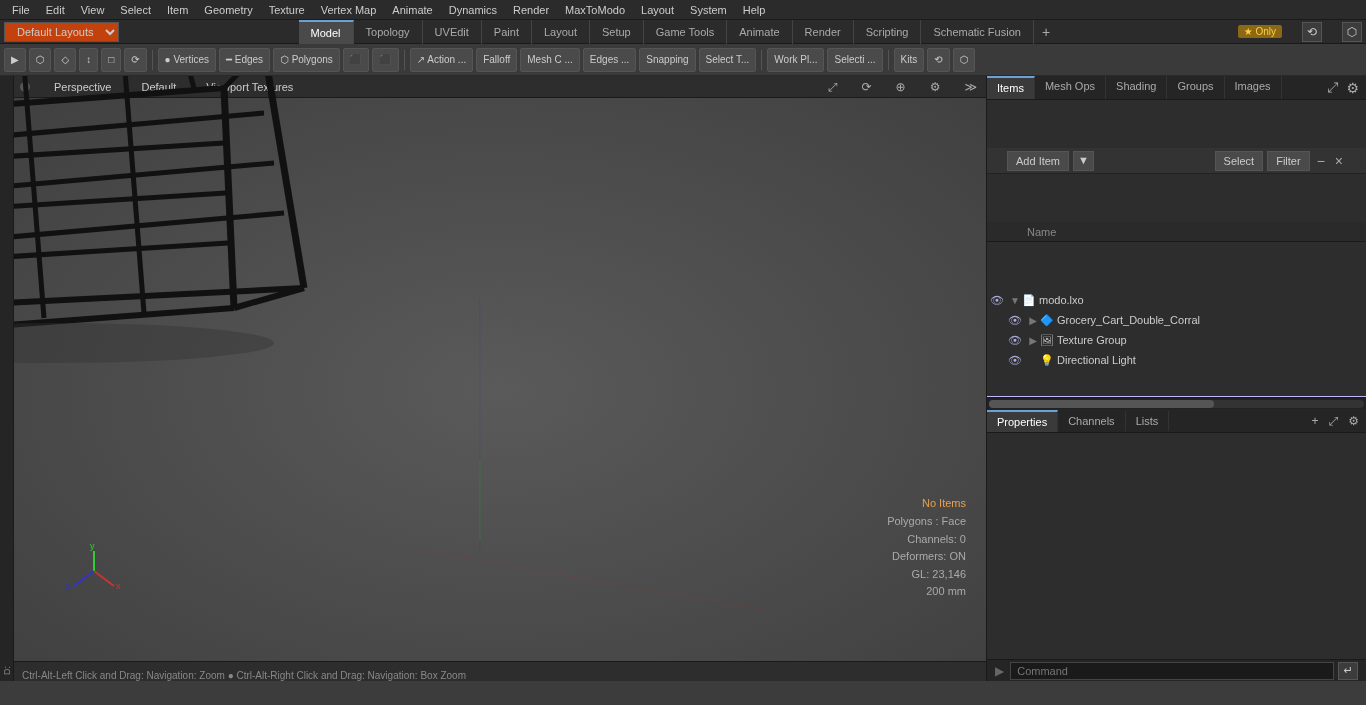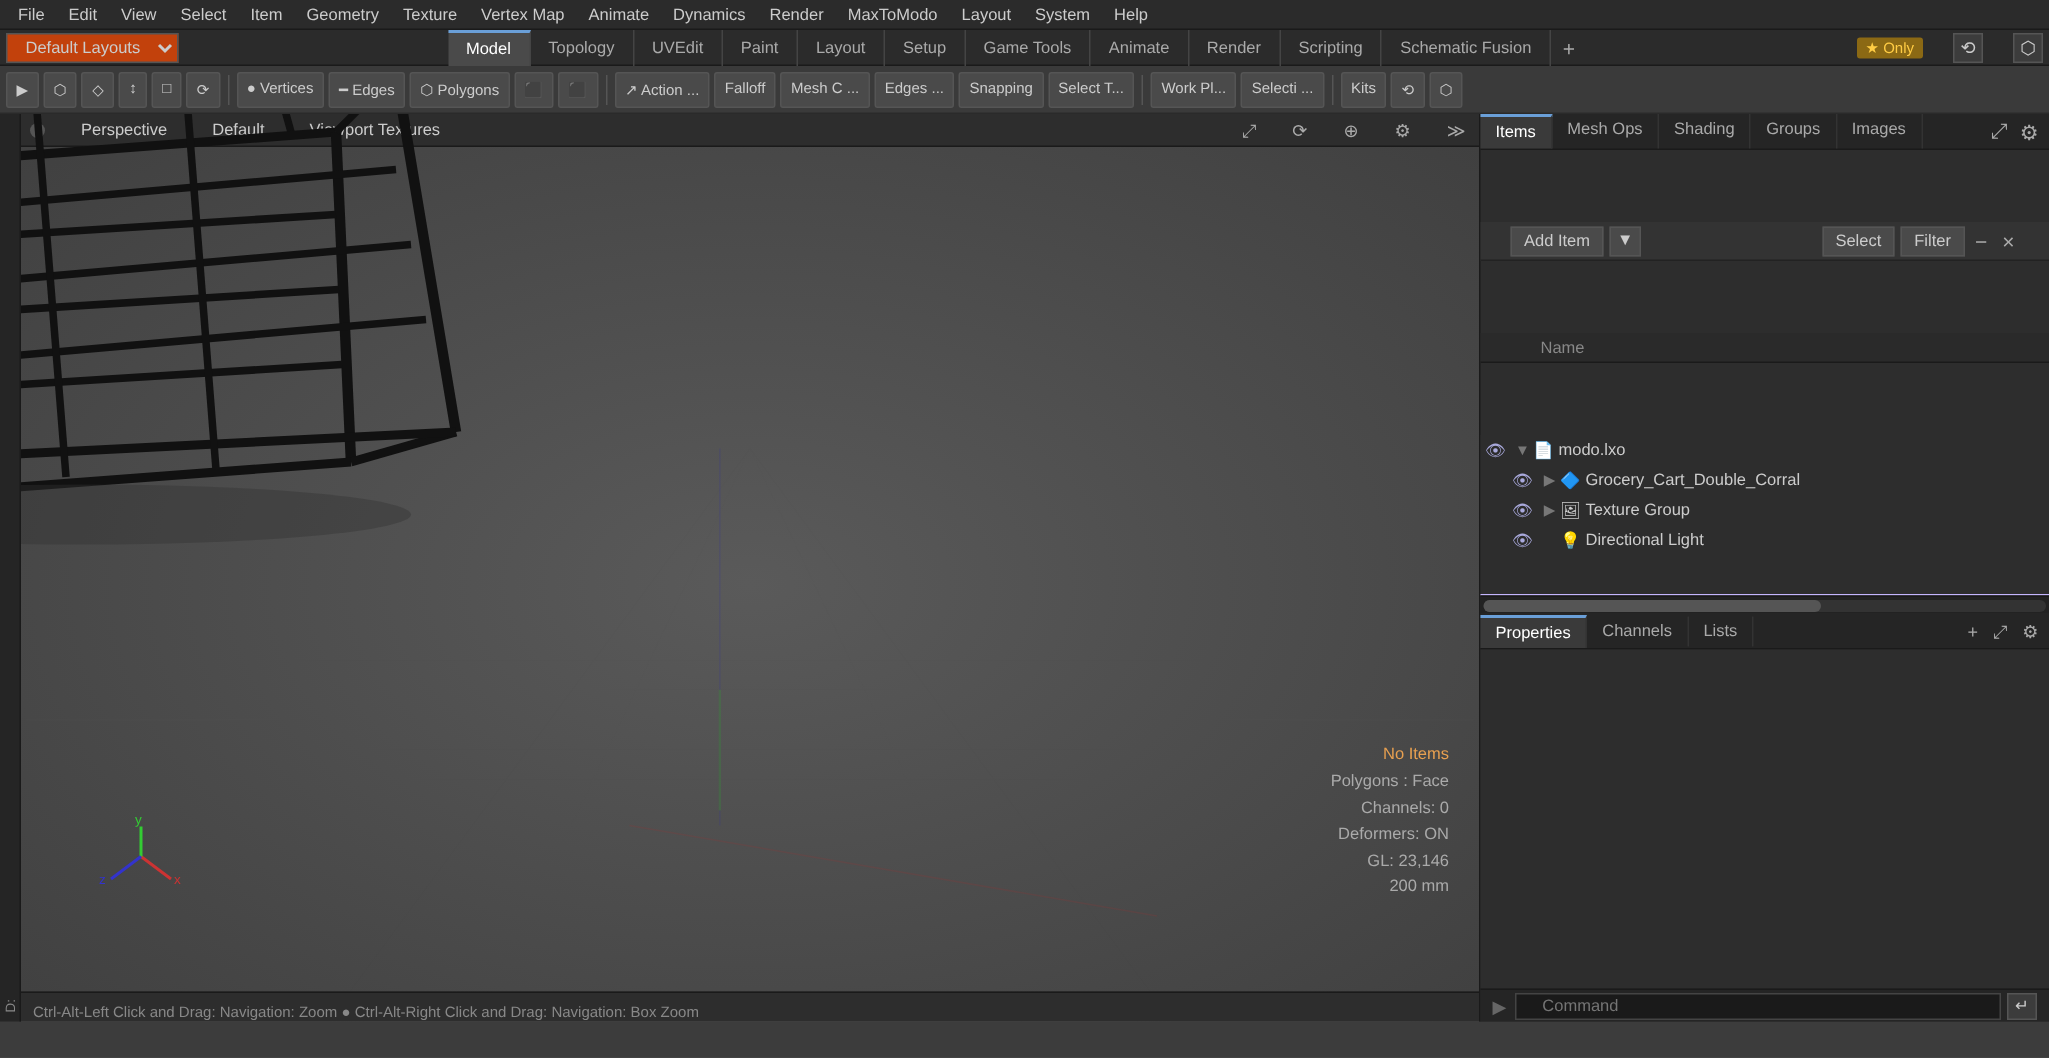--- a/index.html
+++ b/index.html
@@ -383,17 +383,17 @@
           <span class="props-icon-btn">+</span>
           <span class="props-icon-btn">⤢</span>
           <span class="props-icon-btn">⚙</span>
         </div>
       </div>
       <div class="props-content"></div>
     </div>
 
     <div id="command-bar">
       <span class="cmd-arrow">▶</span>
-      <input type="text" id="command-input" class="cmd-input" style="flex: 1 1 0%; background: rgb(26, 26, 26); border: 1px solid rgb(68, 68, 68); color: rgb(204, 204, 204); height: 18px; padding: 0px 17px; font-size: 11px;" placeholder="Command">
+      <input type="text" id="command-input" class="cmd-input" style="flex: 1 1 0%; background: rgb(26, 26, 26); border: 1px solid rgb(68, 68, 68); color: rgb(204, 204, 204); height: 18px; padding: 0px 6px; font-size: 11px;" placeholder="Command">
       <div class="cmd-btn">↵</div>
     </div>
   </div>
 </div>
 
 </body></html>

